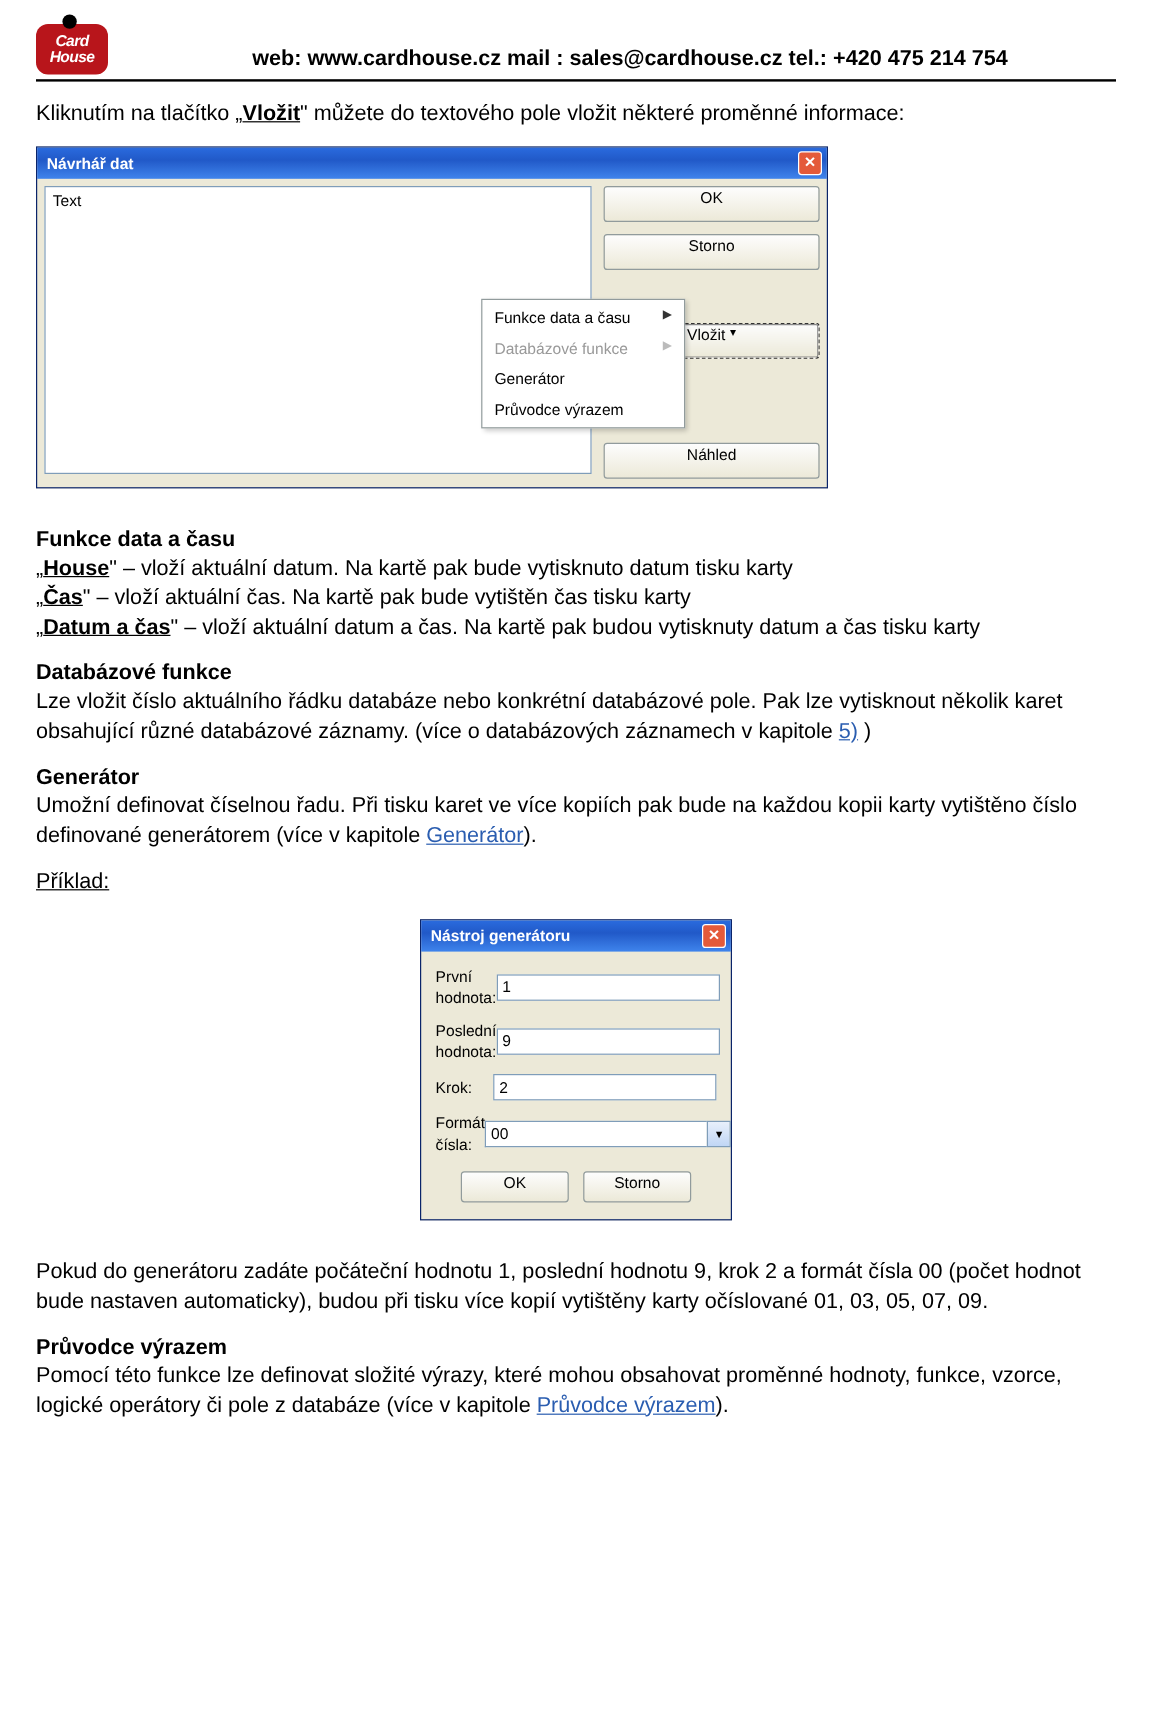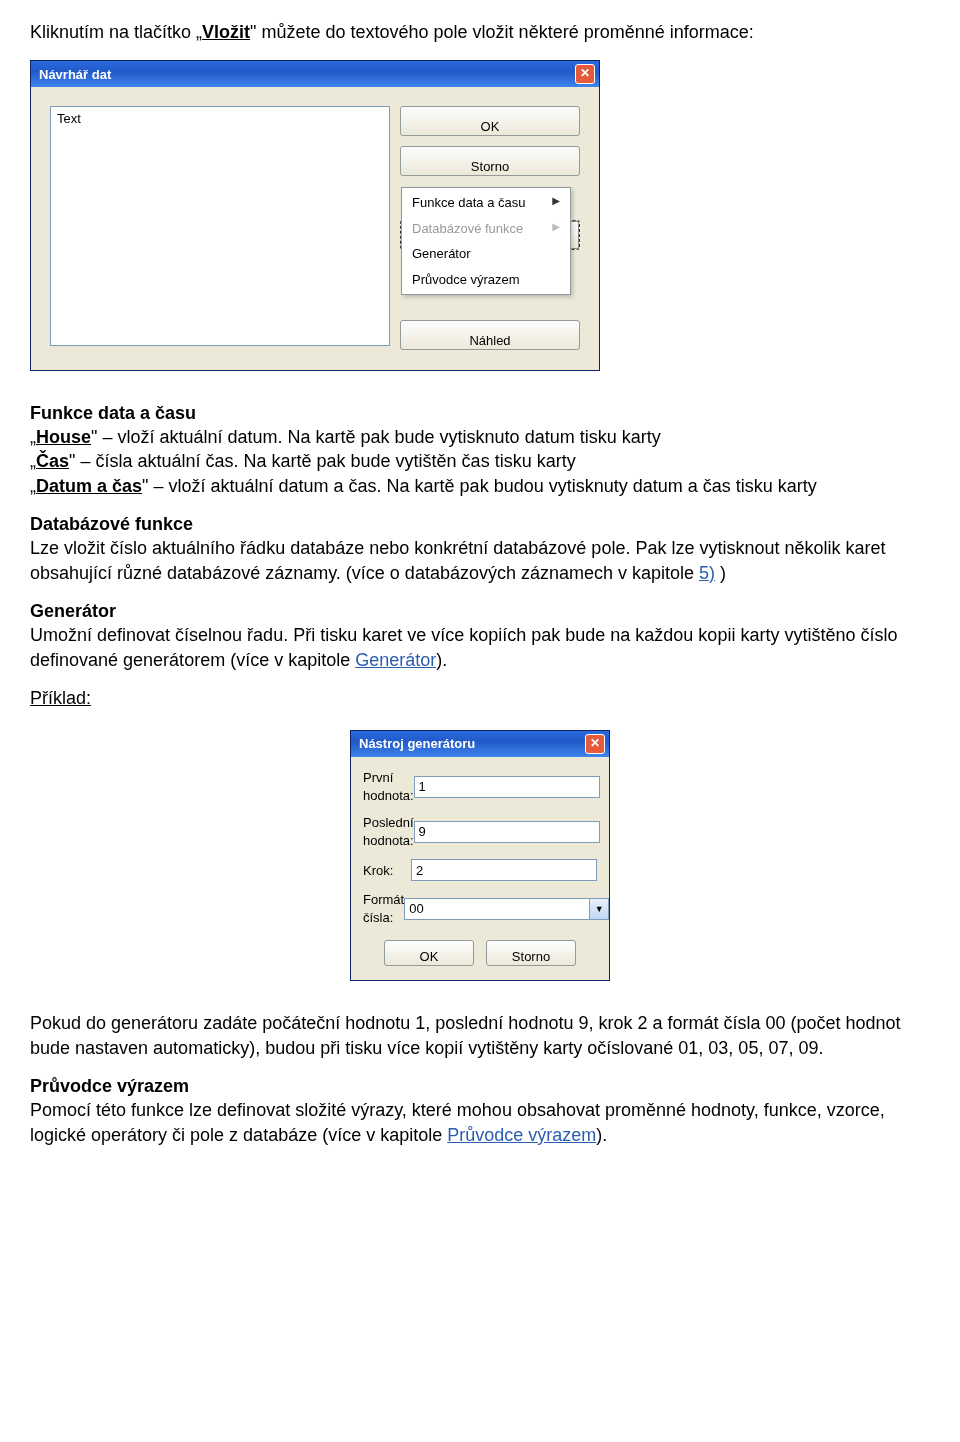--- a/index.html
+++ b/index.html
@@ -59,21 +59,21 @@
   .bold { font-weight: bold; }
   .underline { text-decoration: underline; }
   .link { color: #2a5db0; text-decoration: underline; cursor: pointer; }
   .para { margin: 0 0 14px 0; }
   .section-head { font-weight: bold; }
   .screenshot-wrap { margin: 16px 0 30px 0; }
   .gen-wrap { margin: 20px 0 30px 0; display:flex; justify-content:center; }
 
   
   .dlg1 {
-    width: 570px;
+    width: 660px;
     background: #ece9d8;
     border: 1px solid #0a246a;
     font-family: Tahoma, Arial, sans-serif;
     font-size: 13px;
   }
   .titlebar {
     background: linear-gradient(to bottom, #2a6bde 0%, #2159c8 40%, #3f84ec 100%);
     color: #fff;
     height: 26px;
     display: flex;
@@ -90,21 +90,21 @@
     border-radius: 3px;
     color: #fff;
     font-weight: bold;
     text-align: center;
     line-height: 17px;
     font-size: 12px;
     cursor: pointer;
   }
   .dlg1-body {
     display: flex;
-    padding: 19px;
+    padding: 6px;
     gap: 10px;
     position: relative;
   }
   .dlg1-left {
     flex: 1;
   }
   .dlg1-textarea {
     width: 100%;
     height: 240px;
     background: #fff;
@@ -123,21 +123,21 @@
   }
   .winbtn {
     height: 30px;
     background: linear-gradient(to bottom, #fdfdfd, #ece9d8);
     border: 1px solid #919b9c;
     border-radius: 3px;
     font-family: Tahoma, Arial, sans-serif;
     font-size: 13px;
     cursor: pointer;
     display: flex;
-    align-items: flex-end;
+    align-items: flex-start;
     justify-content: center;
     gap: 4px;
   }
   .winbtn.selected {
     border: 1px dashed #333;
     box-shadow: inset 0 0 0 1px #888;
   }
   .caret-down {
     font-size: 10px;
   }
@@ -217,20 +217,30 @@
   .page-number {
     text-align: center;
     font-size: 17px;
     margin-top: 50px;
   }
 </style>
 </head>
 <body>
 
 <div class="page">
+  <div class="header-row">
+    <div class="logo">
+      <div class="logo-top-dot"></div>
+      <div class="logo-text">
+        <span>Card</span><br>
+        <span>House</span>
+      </div>
+    </div>
+    <div class="header-text">web: www.cardhouse.cz  mail : sales@cardhouse.cz  tel.: +420 475 214 754</div>
+  </div>
 
   <div class="body-text">
     <p class="para">
       <span>Kliknutím na tlačítko „</span><span class="bold underline">Vložit</span><span>" můžete do textového pole vložit některé proměnné informace:</span>
     </p>
 
     <div class="screenshot-wrap">
       <div class="dlg1">
         <div class="titlebar">
           <span>Návrhář dat</span>
@@ -274,21 +284,21 @@
               <span>Průvodce výrazem</span>
             </div>
           </div>
         </div>
       </div>
     </div>
 
     <p class="para">
       <span class="section-head">Funkce data a času</span><br>
       „<span class="bold underline">House</span>"<span> – vloží aktuální datum. Na kartě pak bude vytisknuto datum tisku karty</span><br>
-      „<span class="bold underline">Čas</span>"<span> – čísla aktuální čas. Na kartě pak bude vytištěn čas tisku karty</span><br>
+      „<span class="bold underline">Čas</span>"<span> – vloží aktuální čas. Na kartě pak bude vytištěn čas tisku karty</span><br>
       „<span class="bold underline">Datum a čas</span>"<span> – vloží aktuální datum a čas. Na kartě pak budou vytisknuty datum a čas tisku karty</span>
     </p>
 
     <p class="para">
       <span class="section-head">Databázové funkce</span><br>
       <span>Lze vložit číslo aktuálního řádku databáze nebo konkrétní databázové pole. Pak lze vytisknout několik karet obsahující různé databázové záznamy. (více o databázových záznamech v kapitole </span><span class="link">5)</span><span> )</span>
     </p>
 
     <p class="para">
       <span class="section-head">Generátor</span><br>

